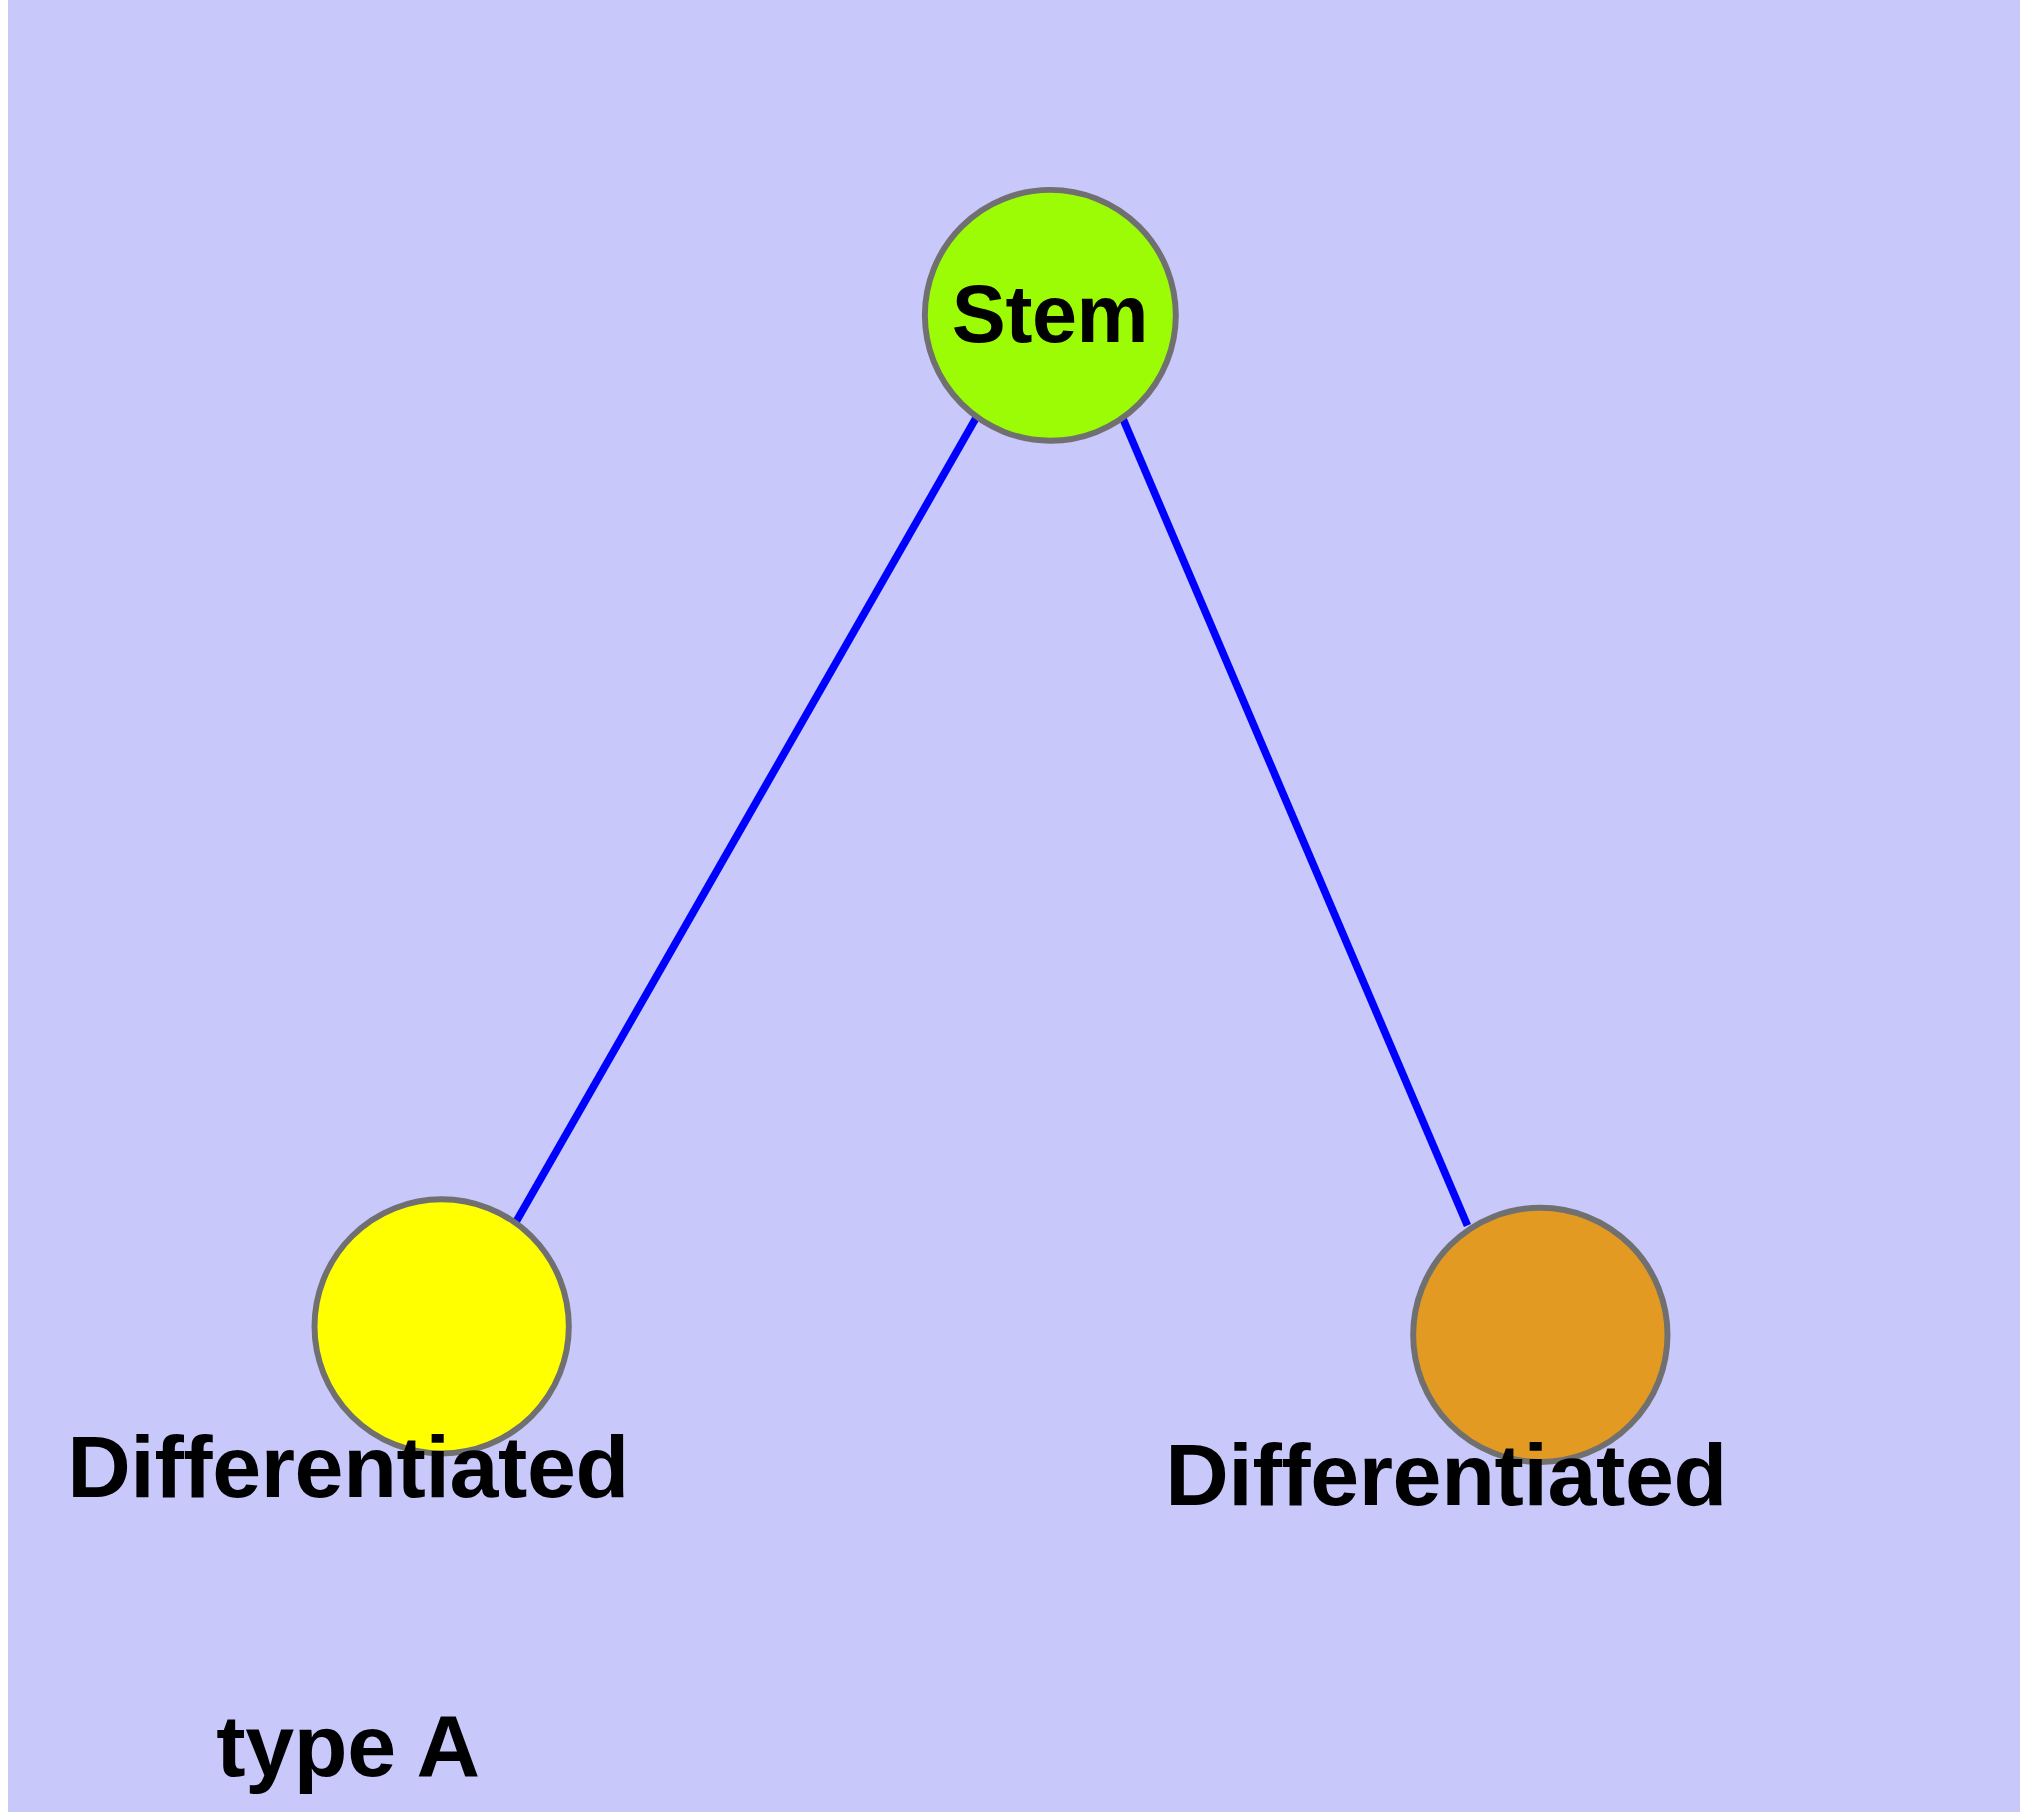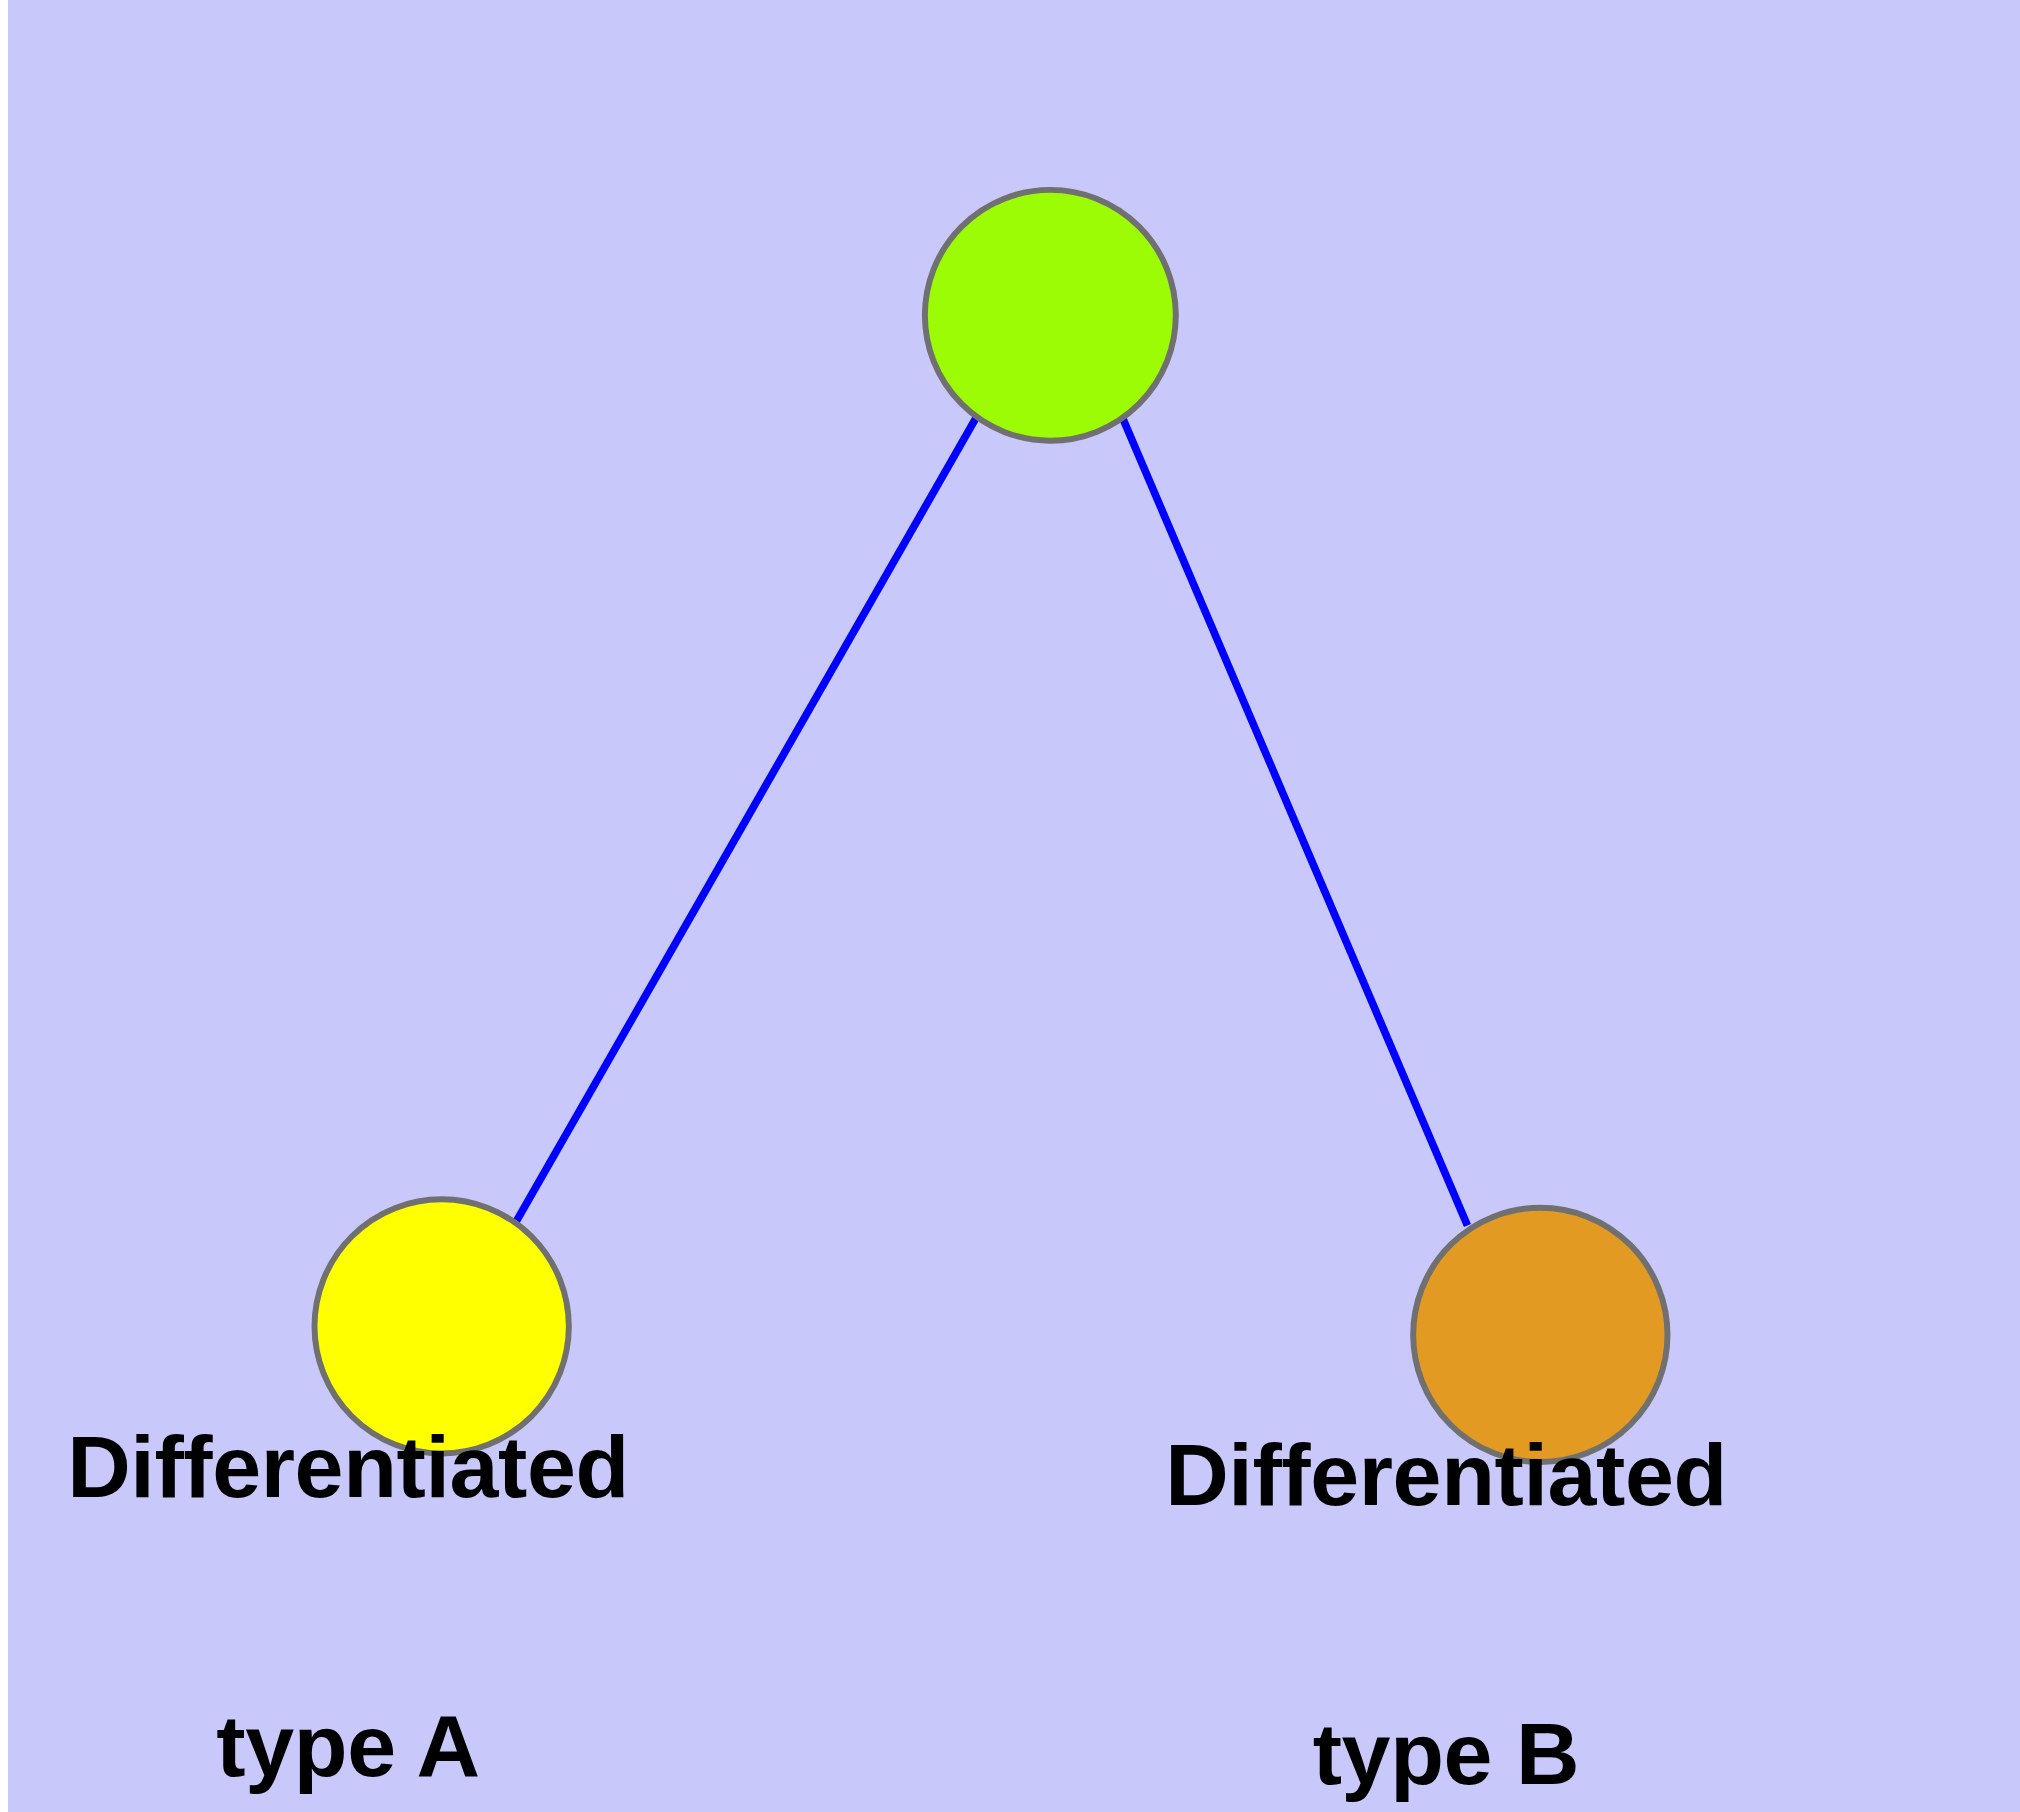--- a/index.html
+++ b/index.html
@@ -60,25 +60,25 @@
       <line x1="1322" y1="488" x2="1731" y2="1446" stroke="#0000ff" stroke-width="9" stroke-linecap="butt"></line>
     </g>
 
     <g>
       <circle cx="1239" cy="372" r="148" fill="#9bfc05" stroke="#707070" stroke-width="7"></circle>
       <circle cx="521" cy="1565" r="150" fill="#ffff00" stroke="#707070" stroke-width="7"></circle>
       <circle cx="1817" cy="1575" r="150" fill="#e39a23" stroke="#707070" stroke-width="7"></circle>
     </g>
   </svg>
 
+  <div class="node-label label-stem" style="left: 626px; top: 272px; width: 848px; font-size: 81px;">Stem</div>
 
   <div class="node-label label-diffA" style="left: -76px; top: 1233px; width: 848px; font-size: 88px;">
     <div>Differentiated</div>
     <div>type A</div>
   </div>
 
   <div class="node-label label-diffB" style="left: 1022px; top: 1241px; width: 848px; font-size: 88px;">
     <div>Differentiated</div>
-    <div>type B</div>
   </div>
 
 </div>
 
 
 </body></html>

